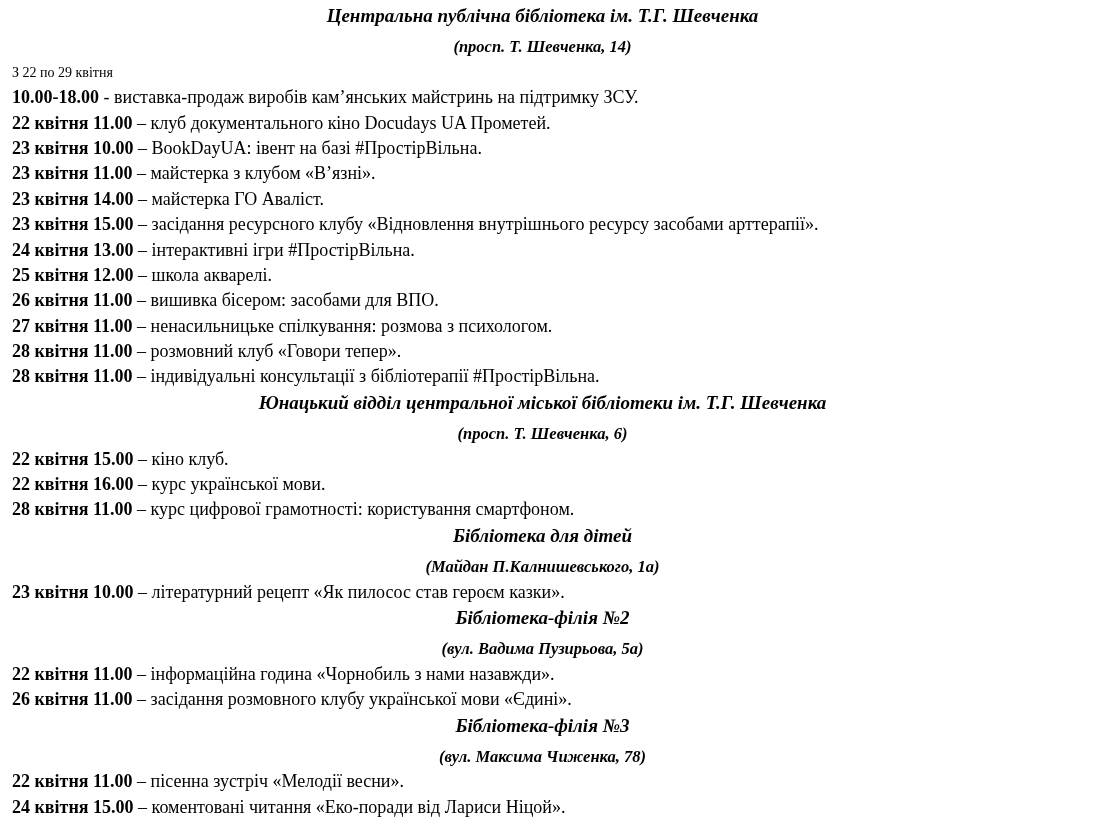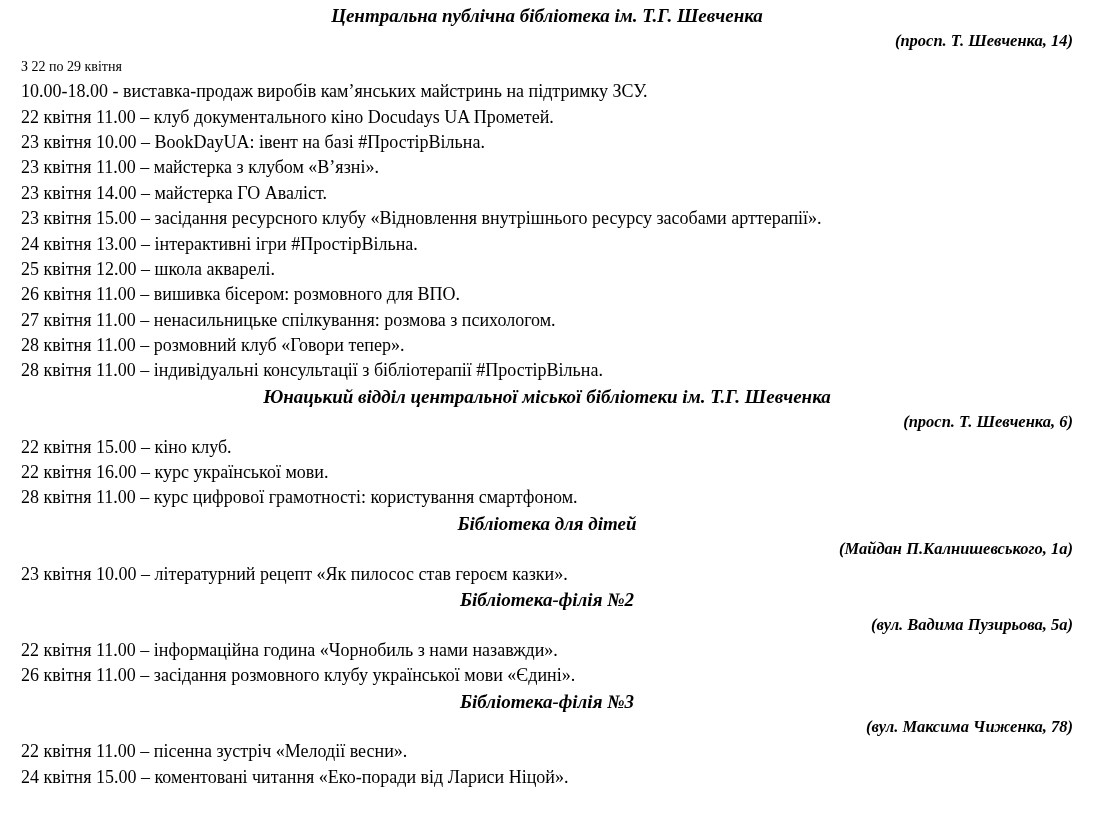--- a/index.html
+++ b/index.html
@@ -9,68 +9,69 @@
   }
   body {
     width: 1103px;
     height: 837px;
     overflow: hidden;
   }
   .doc {
     box-sizing: border-box;
     width: 1103px;
     height: 837px;
-    padding: 3px 30px 0 21px;
+    padding: 3px 30px 0 12px;
     font-family: "Liberation Serif", "DejaVu Serif", serif;
     font-size: 18px;
     color: #000000;
     overflow: hidden;
   }
   .line {
     line-height: 25.4px;
     height: 25.4px;
     white-space: nowrap;
   }
   .section-title {
     text-align: center;
     font-weight: bold;
     font-style: italic;
     font-size: 19px;
   }
   .section-address {
-    text-align: right;
+    text-align: center;
     font-weight: bold;
     font-style: italic;
     font-size: 16.5px;
+    margin-top: 6px;
   }
   .period-label {
     font-weight: normal;
     font-size: 14px;
   }
   .event-time {
-    font-weight: normal;
+    font-weight: bold;
     text-align: right;
   }
 </style>
 </head>
 <body>
 
 <div class="doc" id="doc-root">
     <div class="line section-title">Центральна публічна бібліотека ім. Т.Г. Шевченка</div>
     <div class="line section-address">(просп. Т. Шевченка, 14)</div>
     <div class="line period-label">З 22 по 29 квітня</div>
     <div class="line event-line"><span class="event-time">10.00-18.00</span><span> - </span><span>виставка-продаж виробів кам’янських майстринь на підтримку ЗСУ.</span></div>
     <div class="line event-line"><span class="event-time">22 квітня 11.00</span><span> – </span><span>клуб документального кіно Docudays UA Прометей.</span></div>
     <div class="line event-line"><span class="event-time">23 квітня 10.00</span><span> – </span><span>BookDayUA: івент на базі #ПростірВільна.</span></div>
     <div class="line event-line"><span class="event-time">23 квітня 11.00</span><span> – </span><span>майстерка з клубом «В’язні».</span></div>
     <div class="line event-line"><span class="event-time">23 квітня 14.00</span><span> – </span><span>майстерка ГО Аваліст.</span></div>
     <div class="line event-line"><span class="event-time">23 квітня 15.00</span><span> – </span><span>засідання ресурсного клубу «Відновлення внутрішнього ресурсу засобами арттерапії».</span></div>
     <div class="line event-line"><span class="event-time">24 квітня 13.00</span><span> – </span><span>інтерактивні ігри #ПростірВільна.</span></div>
     <div class="line event-line"><span class="event-time">25 квітня 12.00</span><span> – </span><span>школа акварелі.</span></div>
-    <div class="line event-line"><span class="event-time">26 квітня 11.00</span><span> – </span><span>вишивка бісером: розмовного для ВПО.</span></div>
+    <div class="line event-line"><span class="event-time">26 квітня 11.00</span><span> – </span><span>вишивка бісером: засобами для ВПО.</span></div>
     <div class="line event-line"><span class="event-time">27 квітня 11.00</span><span> – </span><span>ненасильницьке спілкування: розмова з психологом.</span></div>
     <div class="line event-line"><span class="event-time">28 квітня 11.00</span><span> – </span><span>розмовний клуб «Говори тепер».</span></div>
     <div class="line event-line"><span class="event-time">28 квітня 11.00</span><span> – </span><span>індивідуальні консультації з бібліотерапії #ПростірВільна.</span></div>
     <div class="line section-title">Юнацький відділ центральної міської бібліотеки ім. Т.Г. Шевченка</div>
     <div class="line section-address">(просп. Т. Шевченка, 6)</div>
     <div class="line event-line"><span class="event-time">22 квітня 15.00</span><span> – </span><span>кіно клуб.</span></div>
     <div class="line event-line"><span class="event-time">22 квітня 16.00</span><span> – </span><span>курс української мови.</span></div>
     <div class="line event-line"><span class="event-time">28 квітня 11.00</span><span> – </span><span>курс цифрової грамотності: користування смартфоном.</span></div>
     <div class="line section-title">Бібліотека для дітей</div>
     <div class="line section-address">(Майдан П.Калнишевського, 1а)</div>

